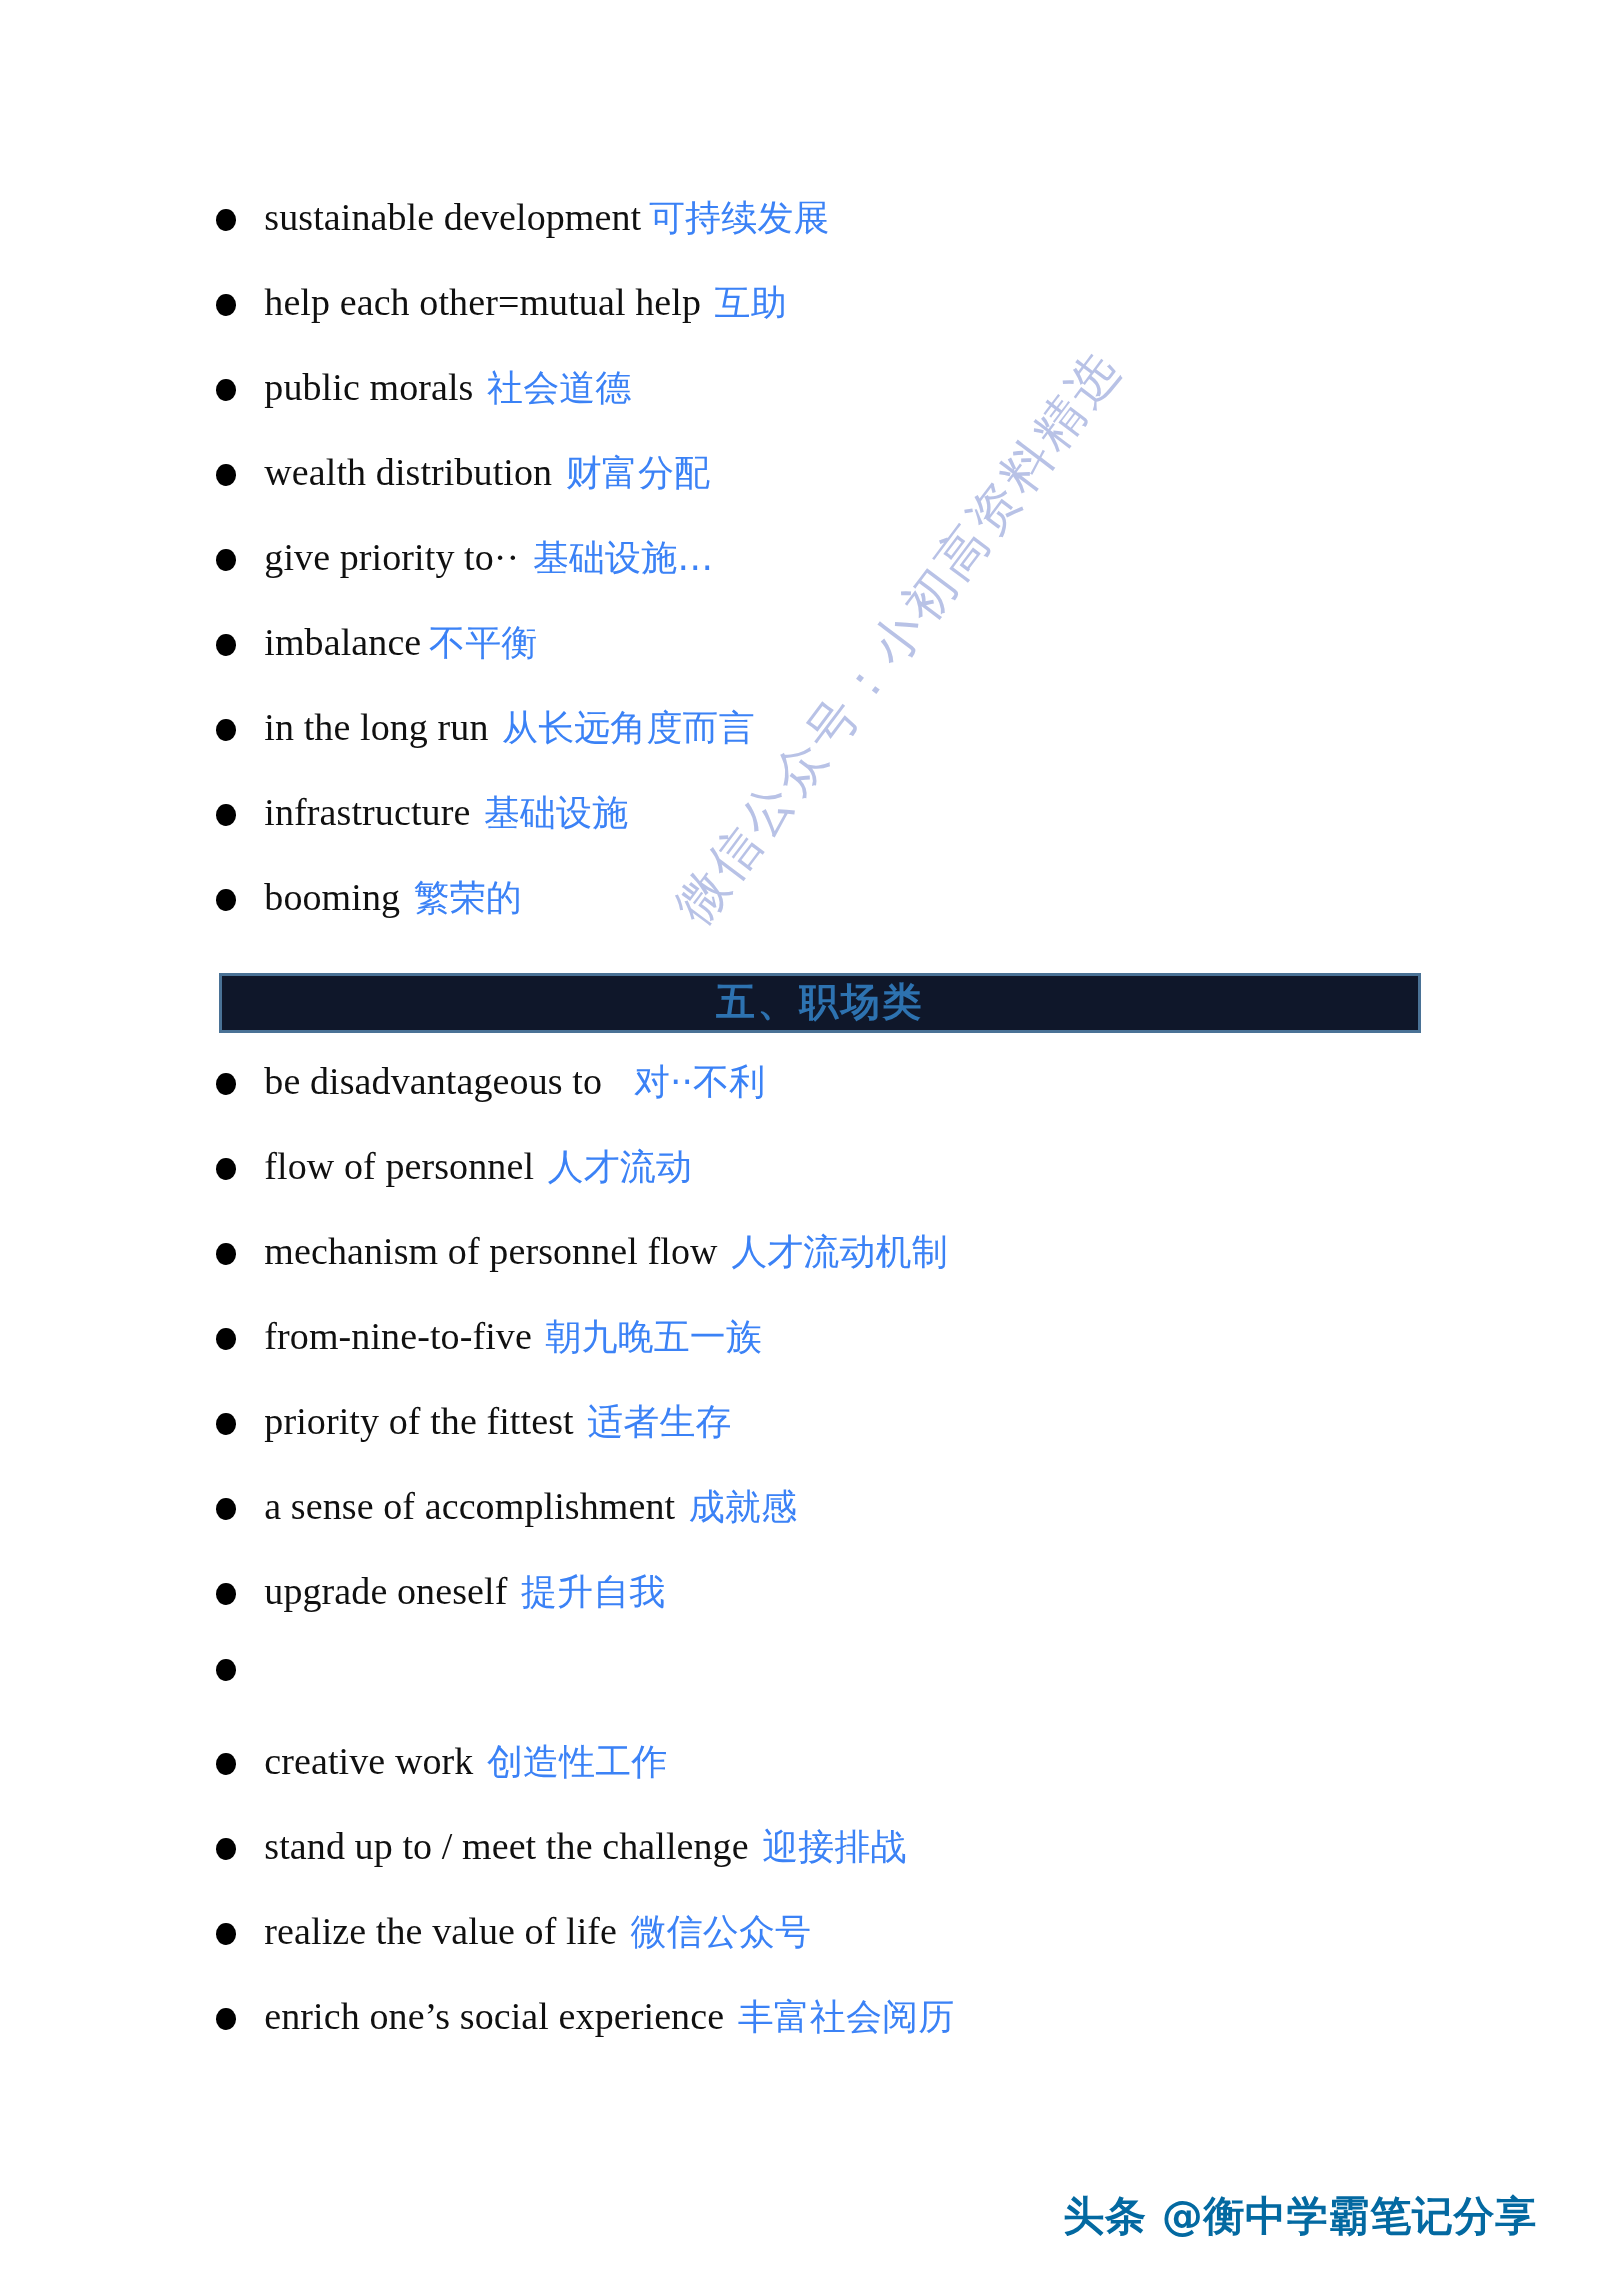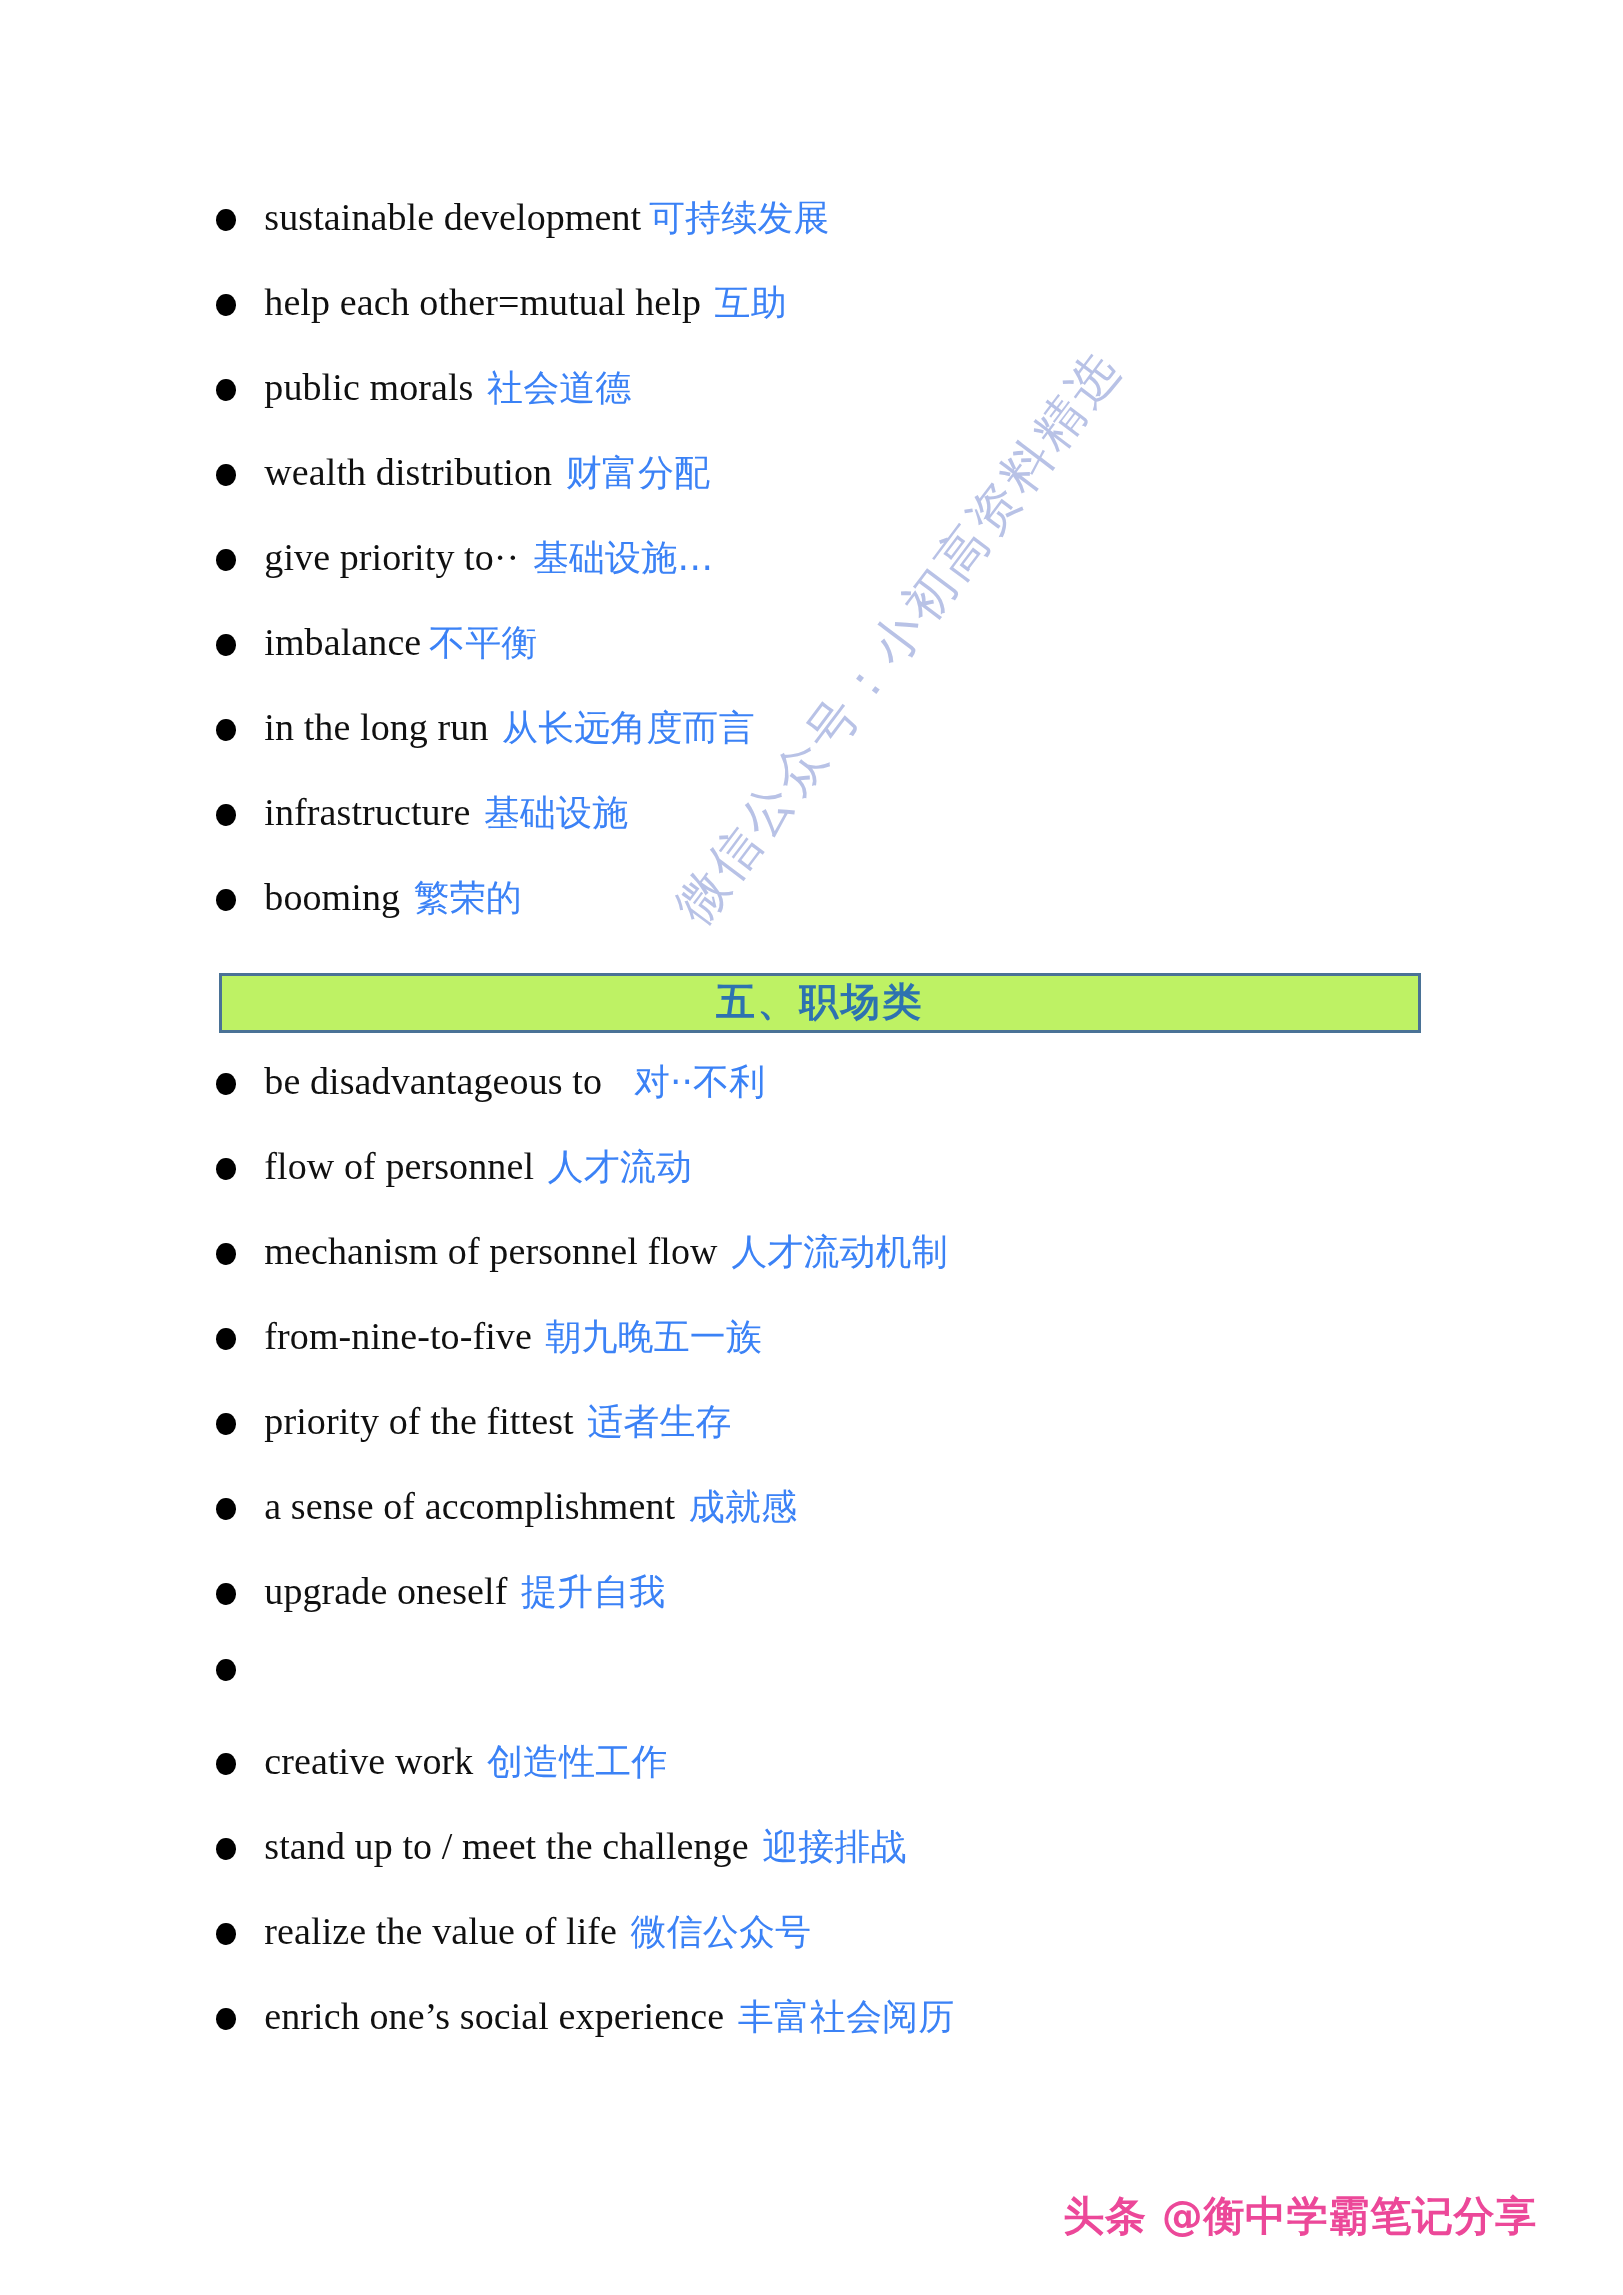--- a/index.html
+++ b/index.html
@@ -90,21 +90,21 @@
   .zh.wide  { margin-left: 0.85em; }
 
   
   #section-bar {
     position: absolute;
     left: 219px;
     top: 973px;
     width: 1202px;
     height: 60px;
     box-sizing: border-box;
-    background: #bef264;
+    background: #0f172a;
     border: 3.3px solid #4a7296;
     display: flex;
     align-items: center;
     justify-content: center;
   }
   #section-bar .bar-title {
     font-family: "DejaVu Sans", "Liberation Sans", sans-serif;
     font-weight: 700;
     font-size: 39px;
     color: #2d72b0;
@@ -132,21 +132,21 @@
   }
 
   
   #footer-credit {
     position: absolute;
     right: 86px;
     bottom: 51px;
     font-family: "DejaVu Sans", "Liberation Sans", sans-serif;
     font-weight: 700;
     font-size: 41px;
-    color: #ec4899;
+    color: #0369a1;
     white-space: nowrap;
     letter-spacing: 0.7px;
   }
 </style>
 </head>
 <body>
 
 <div id="page">
 
   <div id="content">

